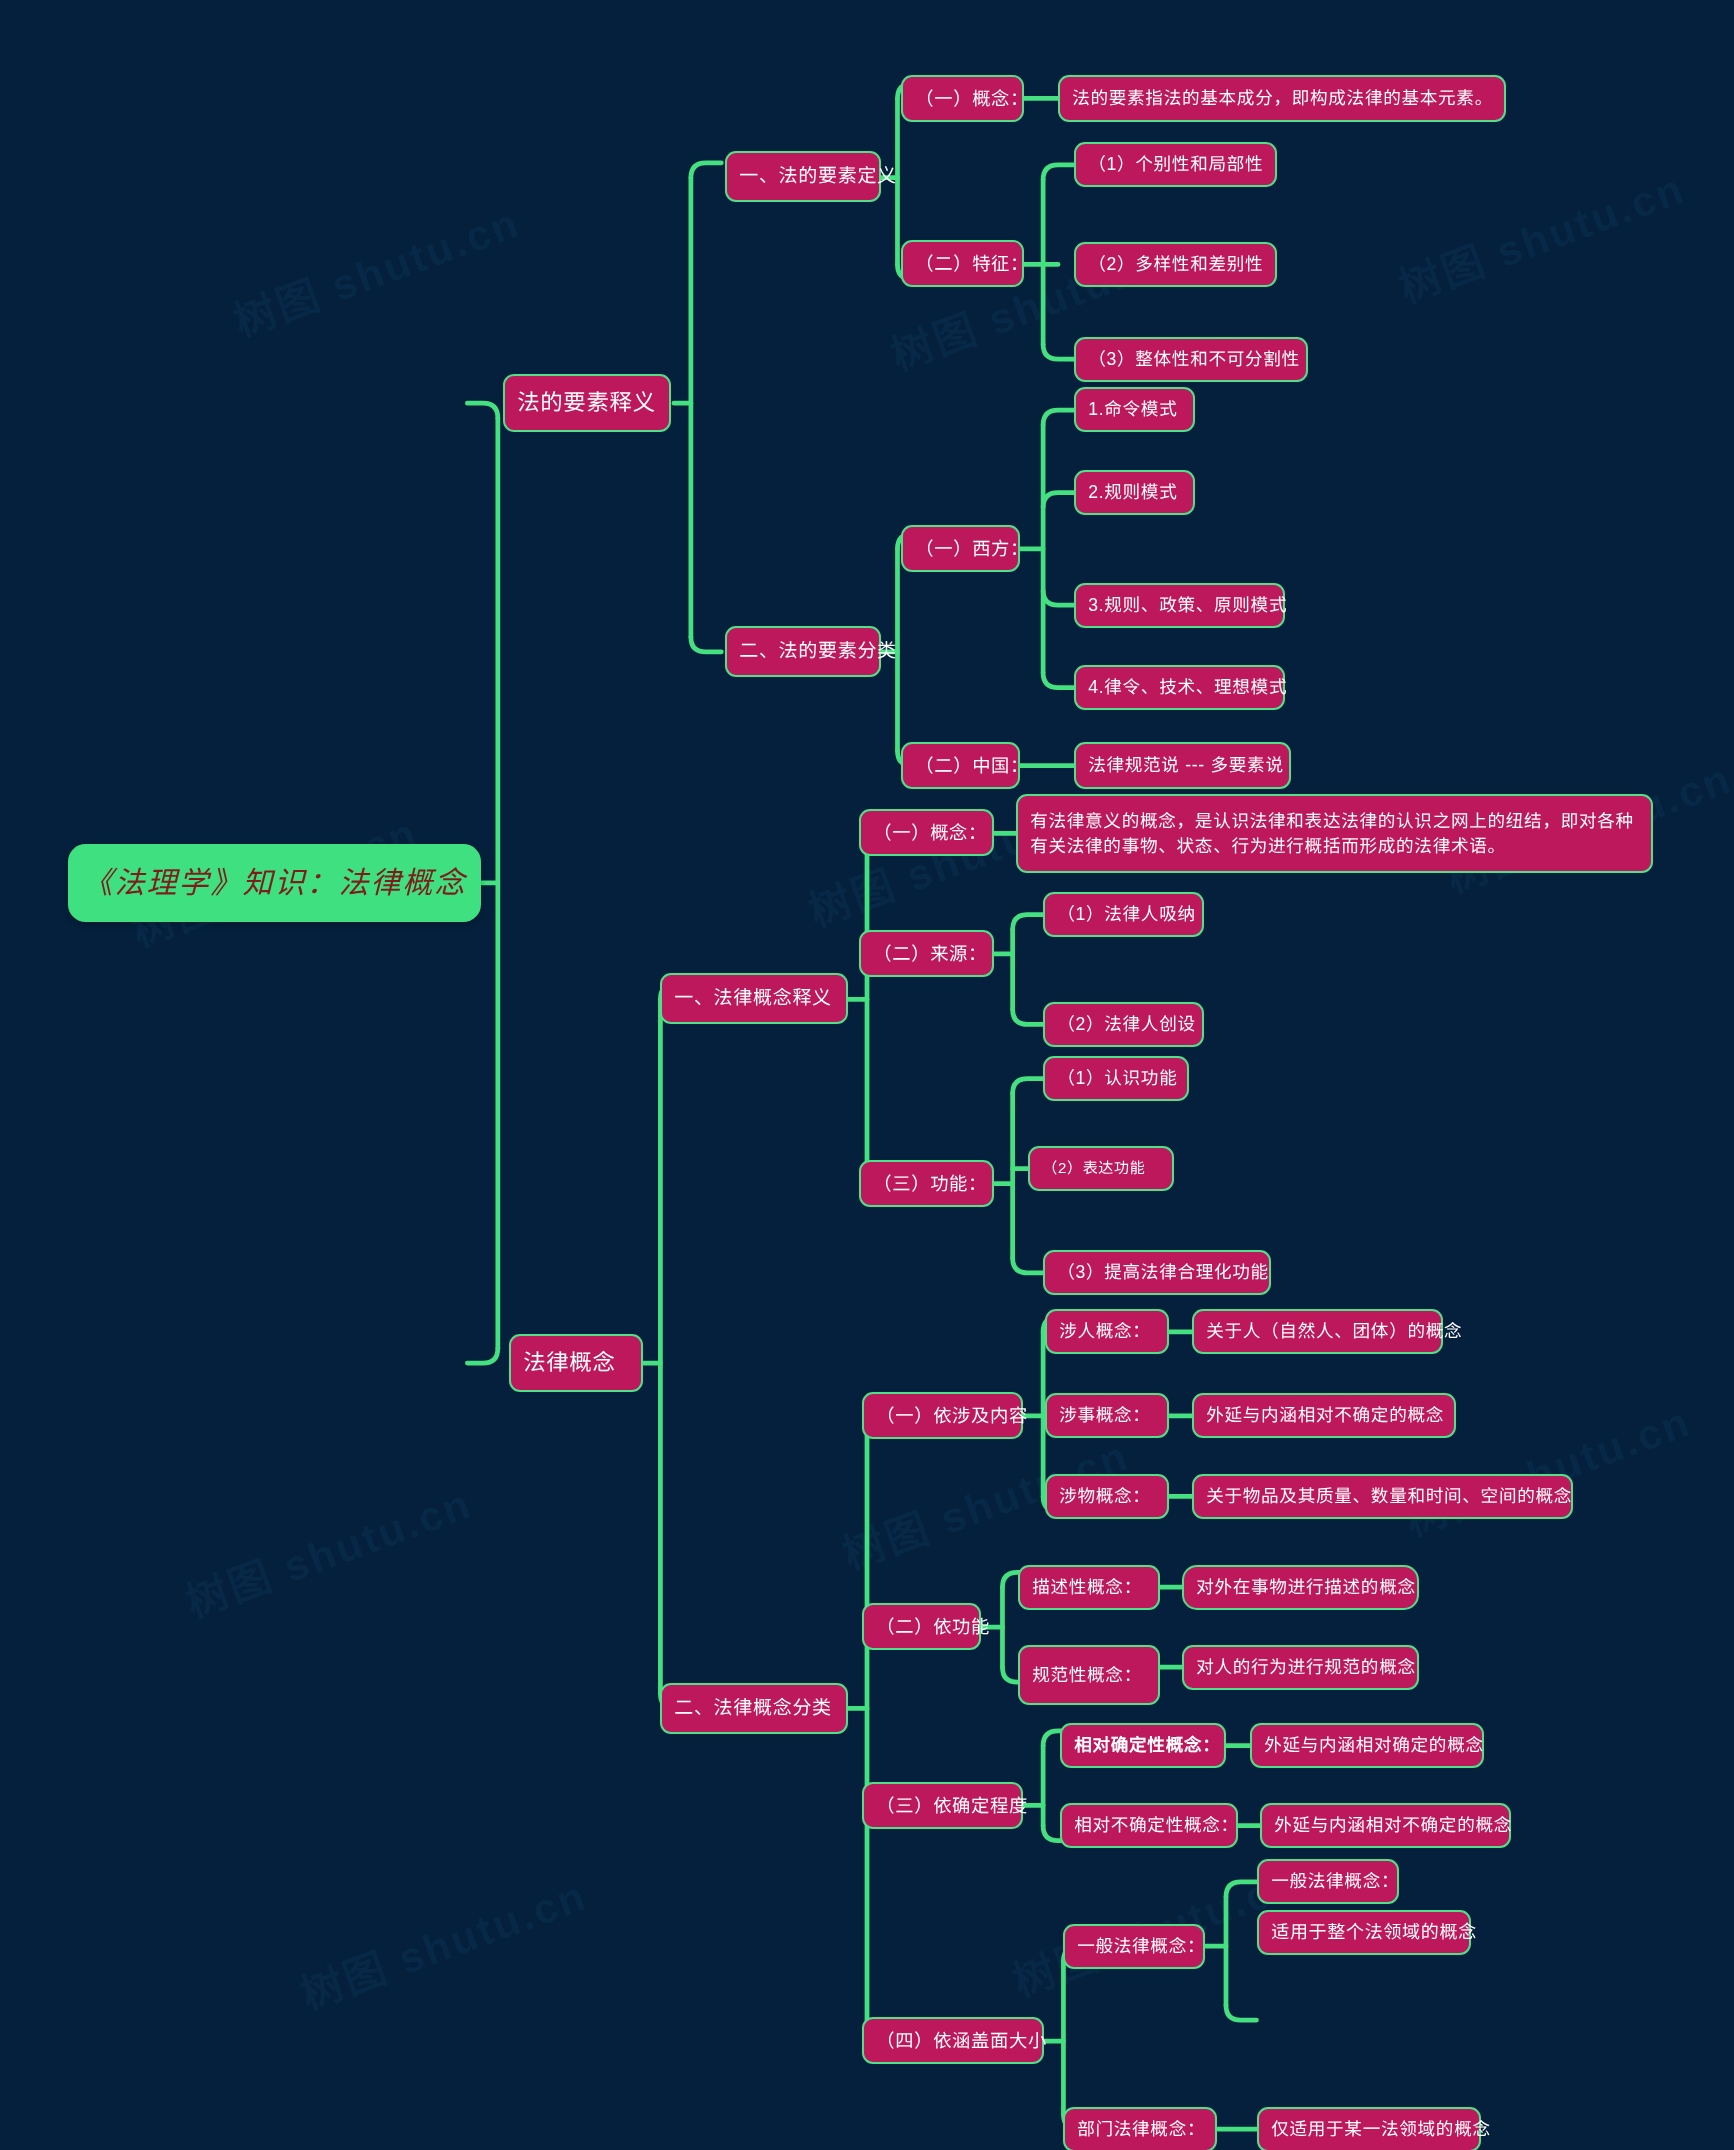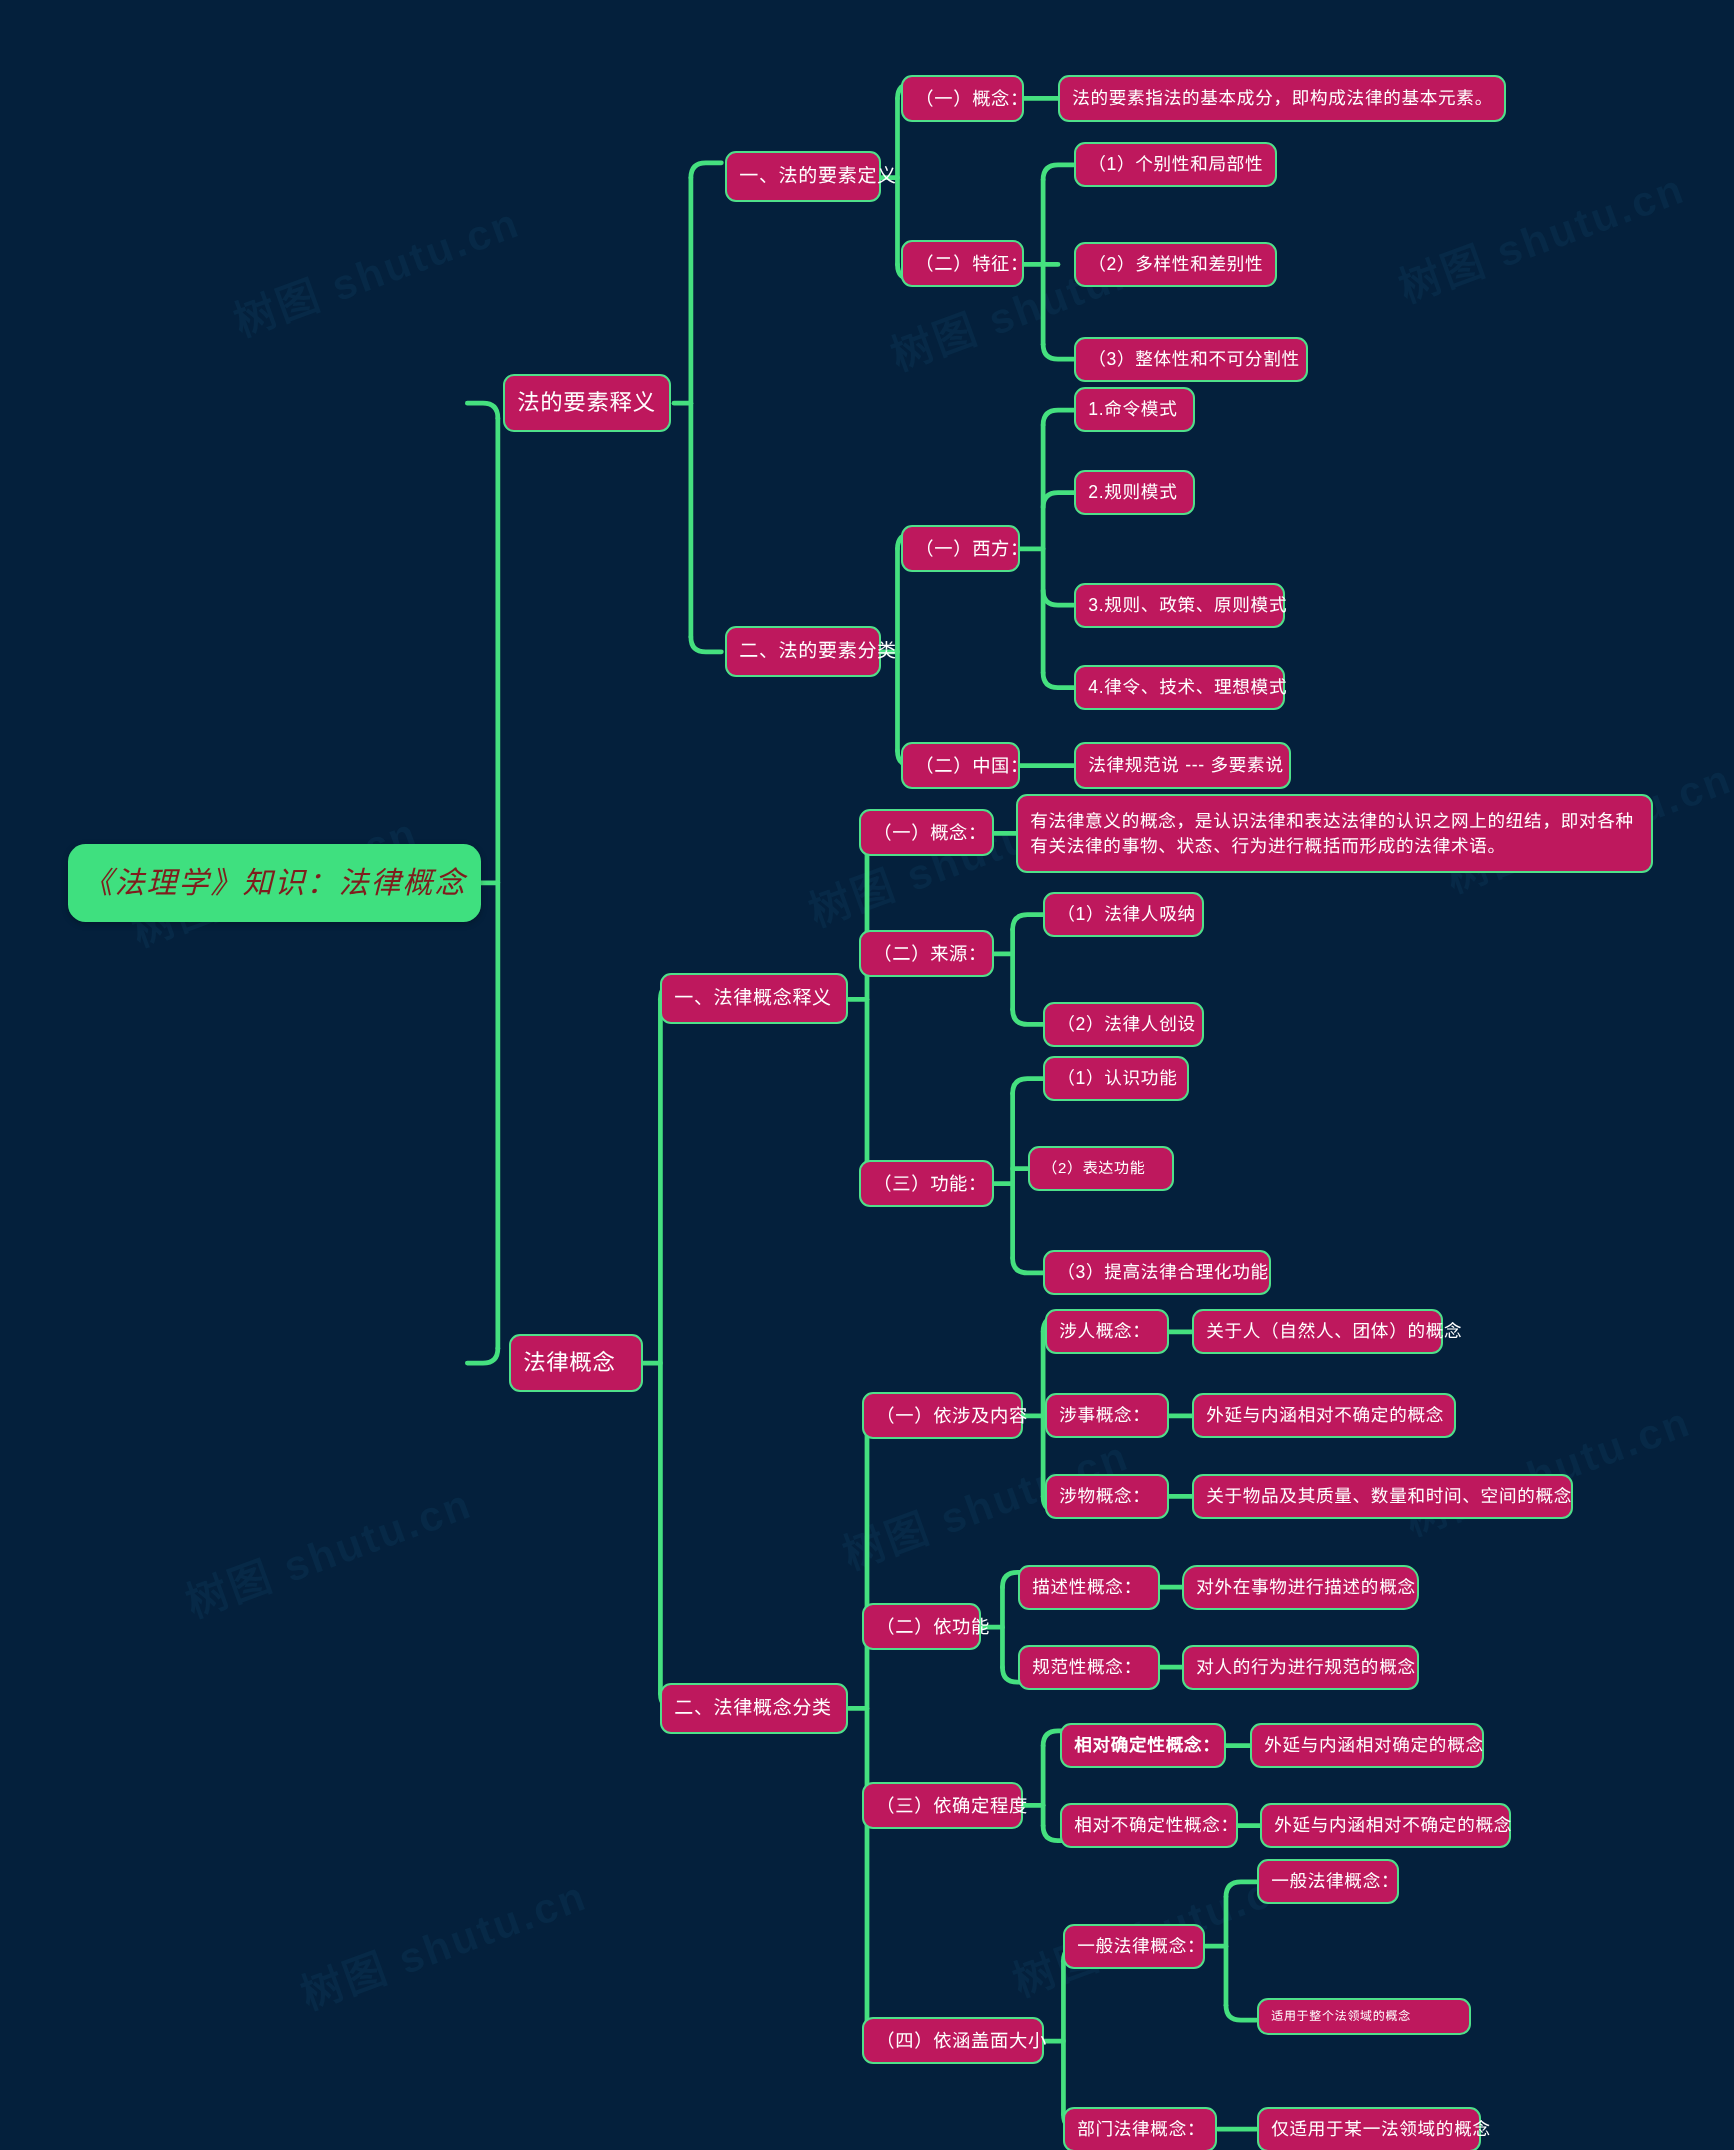--- a/index.html
+++ b/index.html
@@ -323,21 +323,21 @@
 
   <div class="node" style="left:862px;top:1603px;width:119px;height:47px;font-size:18.3px;">
     <span class="lbl">（二）依功能</span>
   </div>
   <div class="node" style="left:1018px;top:1565px;width:142px;height:45px;font-size:17.6px;">
     <span class="lbl">描述性概念：</span>
   </div>
   <div class="node" style="left:1182px;top:1565px;width:237px;height:45px;font-size:17.6px;border-radius:15px;">
     <span class="lbl">对外在事物进行描述的概念</span>
   </div>
-  <div class="node" style="left:1018px;top:1645px;width:142px;height:45px;font-size:17.6px;">
+  <div class="node" style="left:1018px;top:1645px;width:142px;height:60px;font-size:17.6px;">
     <span class="lbl">规范性概念：</span>
   </div>
   <div class="node" style="left:1182px;top:1645px;width:237px;height:45px;font-size:17.6px;">
     <span class="lbl">对人的行为进行规范的概念</span>
   </div>
 
   <div class="node" style="left:862px;top:1782px;width:161px;height:47px;font-size:18.3px;">
     <span class="lbl">（三）依确定程度</span>
   </div>
   <div class="node" style="left:1060px;top:1723px;width:166px;height:45px;font-size:17.6px;font-weight:bold;">
@@ -355,21 +355,21 @@
 
   <div class="node" style="left:862px;top:2017px;width:182px;height:47px;font-size:18.3px;">
     <span class="lbl">（四）依涵盖面大小</span>
   </div>
   <div class="node" style="left:1063px;top:1924px;width:142px;height:45px;font-size:17.6px;">
     <span class="lbl">一般法律概念：</span>
   </div>
   <div class="node" style="left:1257px;top:1859px;width:142px;height:45px;font-size:17.6px;">
     <span class="lbl">一般法律概念：</span>
   </div>
-  <div class="node" style="left:1257px;top:1998px;width:214px;height:37px;font-size:12px;">
+  <div class="node" style="left:1257px;top:1910px;width:214px;height:45px;font-size:18px;">
     <span class="lbl">适用于整个法领域的概念</span>
   </div>
   <div class="node" style="left:1063px;top:2107px;width:154px;height:45px;font-size:17.6px;">
     <span class="lbl">部门法律概念：</span>
   </div>
   <div class="node" style="left:1257px;top:2107px;width:224px;height:45px;font-size:17.6px;">
     <span class="lbl">仅适用于某一法领域的概念</span>
   </div>
 
 </div>

